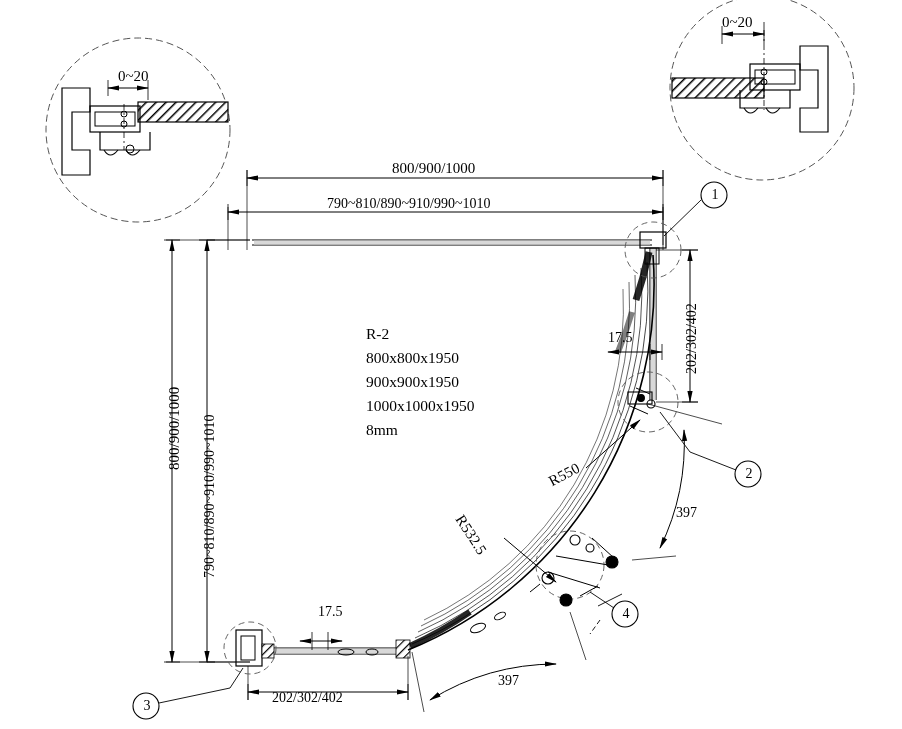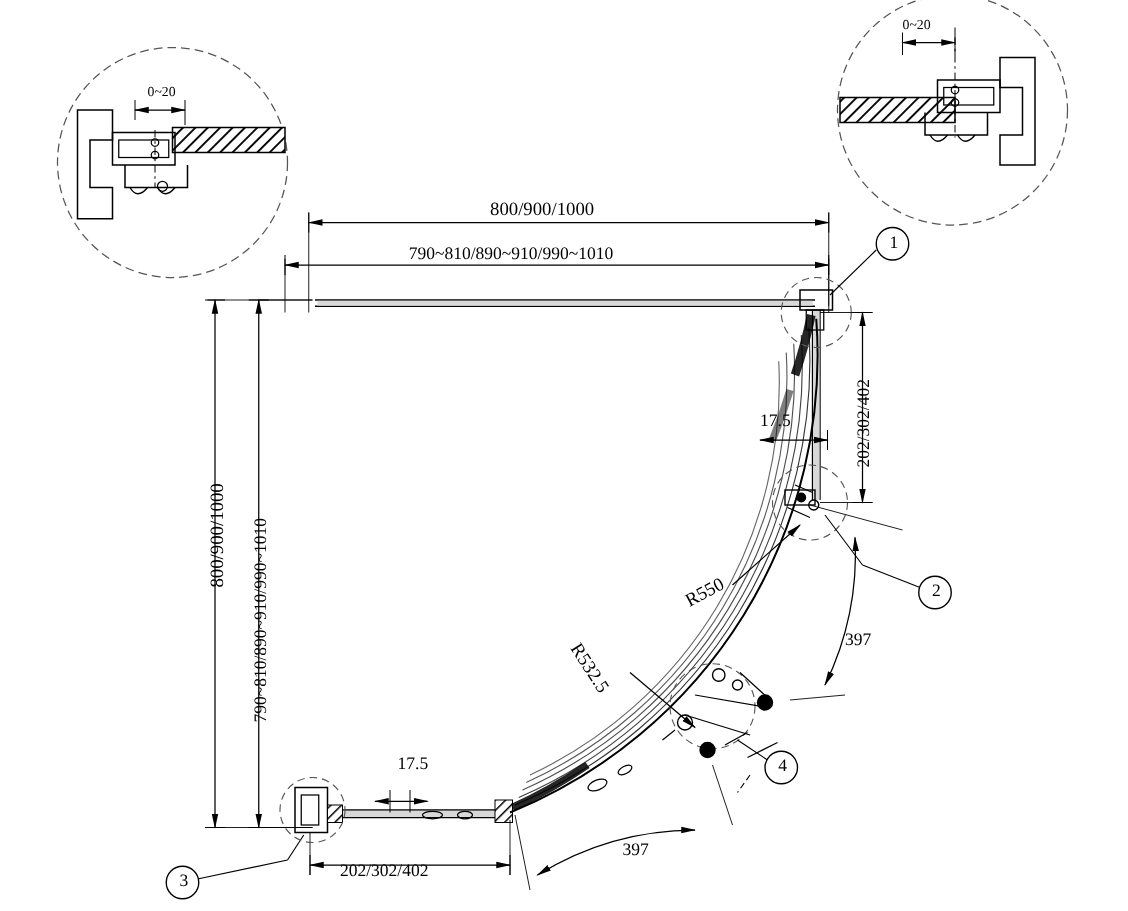--- a/index.html
+++ b/index.html
@@ -25,21 +25,21 @@
     width: 902px;
     height: 729px;
   }
   .lbl {
     position: absolute;
     font-family: "Liberation Serif", serif;
     color: #000;
     white-space: nowrap;
     line-height: 1.18;
   }
-  .lbl.s13 { font-size: 11px; }
+  .lbl.s13 { font-size: 15px; }
   .lbl.s14 { font-size: 14px; }
   .lbl.s15 { font-size: 15px; }
   .lbl.rot {
     transform-origin: 0 0;
   }
   .spec {
     position: absolute;
     font-size: 15.5px;
     line-height: 1.55;
   }
@@ -284,19 +284,26 @@
 
   <div class="lbl s14" style="left:608px; top:330px;">17.5</div>
   <div class="lbl s14" style="left:318px; top:604px;">17.5</div>
 
   <div class="lbl s15 rot" style="left:546px; top:475px; transform: rotate(-28deg);">R550</div>
   <div class="lbl s15 rot" style="left:466px; top:512px; transform: rotate(57deg);">R532.5</div>
 
   <div class="lbl s14" style="left:676px; top:505px;">397</div>
   <div class="lbl s14" style="left:498px; top:673px;">397</div>
 
+  <div class="spec" style="left:366px; top:322px;">
+    <div>R-2</div>
+    <div>800x800x1950</div>
+    <div>900x900x1950</div>
+    <div>1000x1000x1950</div>
+    <div>8mm</div>
+  </div>
 
   <div class="balloon-txt" style="left:708px; top:187px; width:14px;">1</div>
   <div class="balloon-txt" style="left:742px; top:466px; width:14px;">2</div>
   <div class="balloon-txt" style="left:140px; top:698px; width:14px;">3</div>
   <div class="balloon-txt" style="left:619px; top:606px; width:14px;">4</div>
 
 </div>
 
 </body></html>

